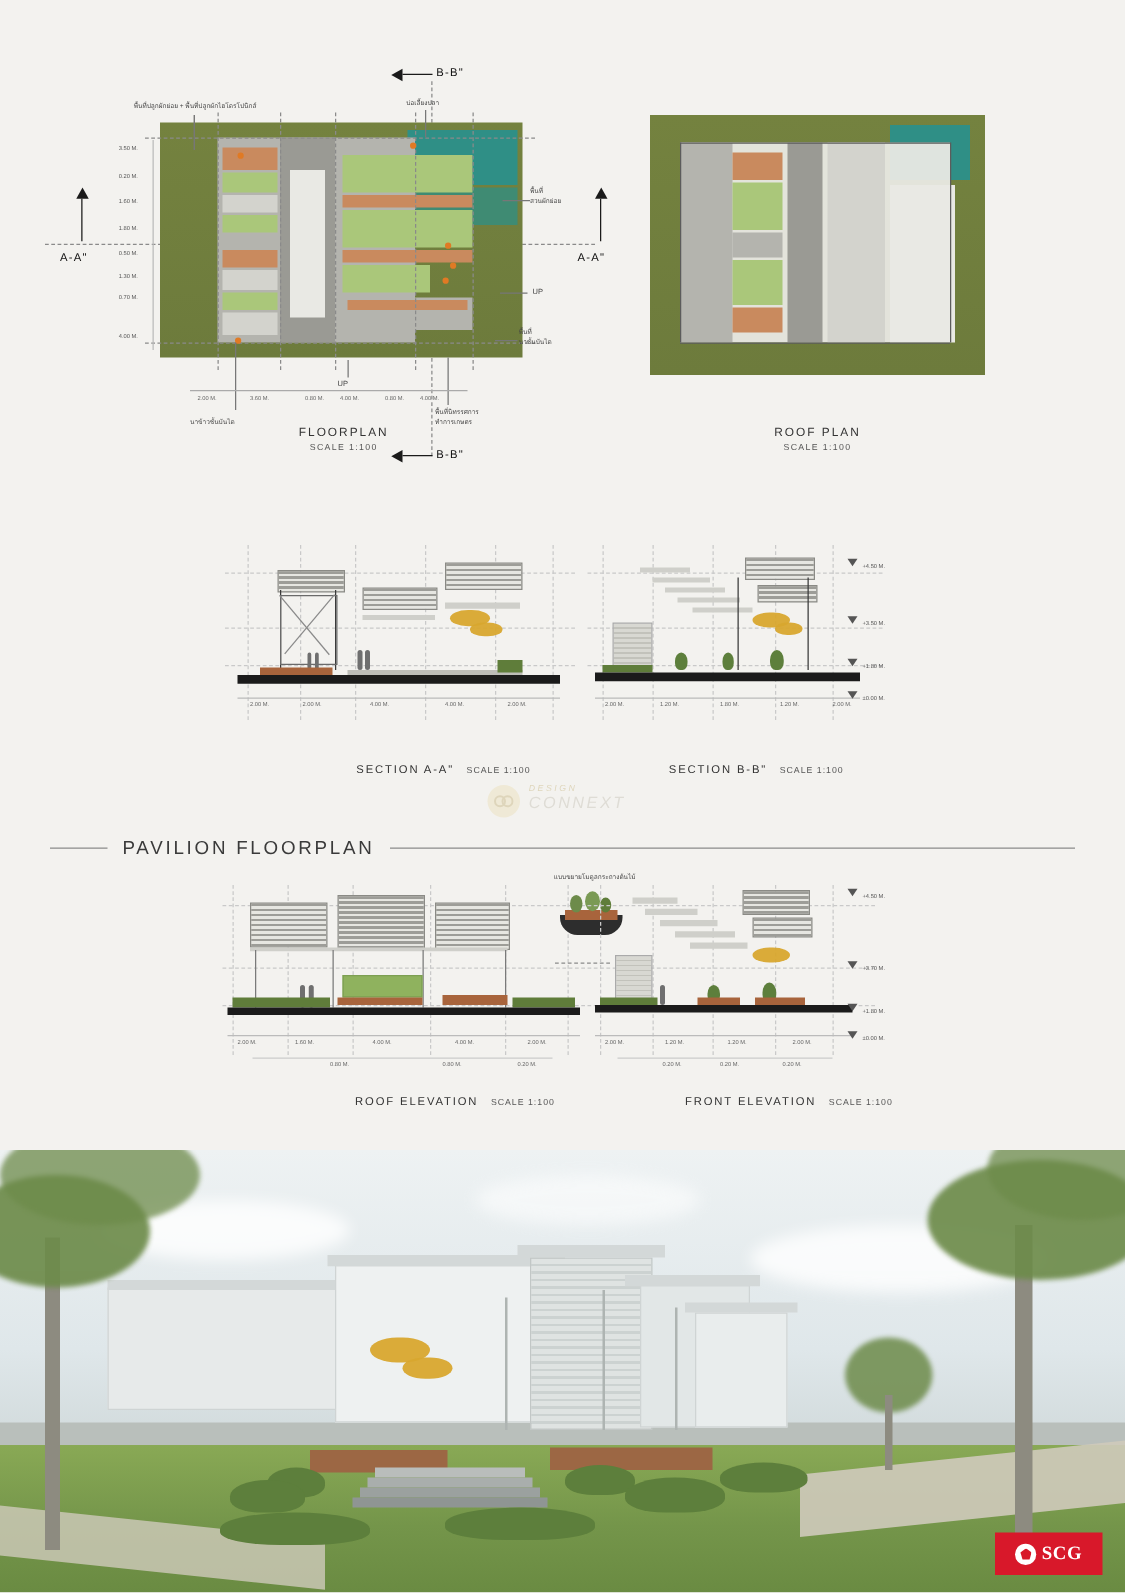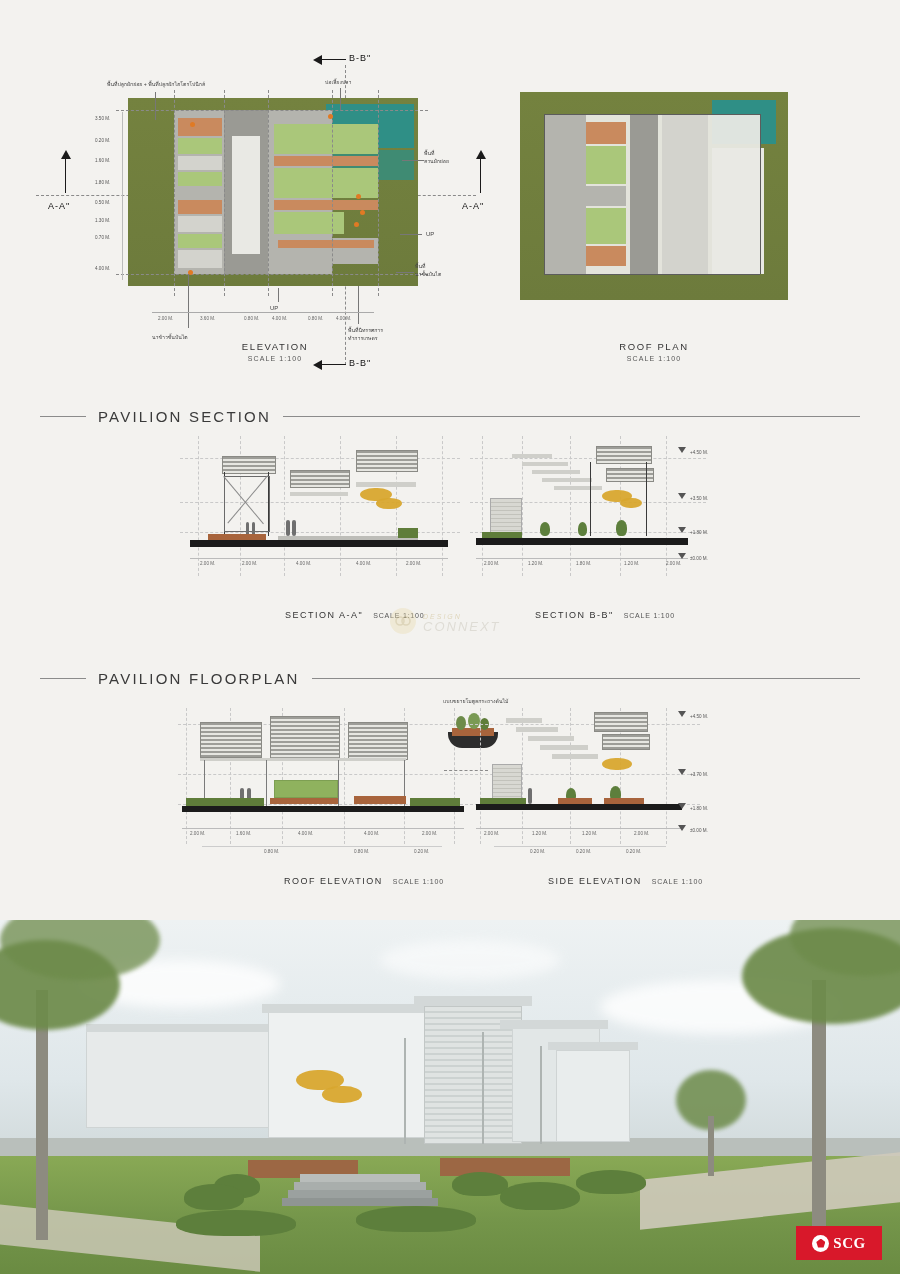--- a/index.html
+++ b/index.html
@@ -66,21 +66,21 @@
   .ground{position:absolute;background:#1b1b1b;}
   .slab{position:absolute;background:#cfcfca;}
   .louv{position:absolute;background:repeating-linear-gradient(180deg,#9d9d98 0 2px,#e6e6e1 2px 4px);border:1px solid #8a8a85;}
   .brick{position:absolute;background:repeating-linear-gradient(180deg,#d8d8d2 0 3px,#c2c2bb 3px 4px);border:1px solid #aaa;}
   .lamp{position:absolute;background:#d8a62e;border-radius:50%/55%;opacity:.95;}
   .person{position:absolute;background:#6f6f6f;border-radius:2px;}
   .plantrow{position:absolute;background:#5f7d3a;}
   .planter{position:absolute;background:#a8643c;}
 
   
-  #watermark{position:absolute;left:390px;top:608px;display:flex;align-items:flex-end;gap:7px;opacity:.35;font-style:italic;}
+  #watermark{position:absolute;left:390px;top:628px;display:flex;align-items:flex-start;gap:7px;opacity:.35;font-style:italic;}
   #watermark .wm-mark{width:26px;height:26px;border-radius:50%;background:#e8d9a8;display:flex;align-items:center;justify-content:center;}
   #watermark .wm-text{line-height:1.05;}
   #watermark .wm-1{font-size:7px;letter-spacing:2px;color:#b9a25c;}
   #watermark .wm-2{font-size:13px;letter-spacing:2px;color:#b9b4a6;}
 
   
   #render{position:absolute;left:0;top:920px;width:900px;height:354px;overflow:hidden;}
   .sky{position:absolute;inset:0;background:linear-gradient(180deg,#eef2f3 0%,#dfe7ea 45%,#cfd8d9 70%,#c7cfce 100%);}
   .cloud{position:absolute;background:#fff;border-radius:50%;filter:blur(6px);opacity:.8;}
   .grass-fg{position:absolute;background:#7a9d4a;}
@@ -199,21 +199,21 @@
 
     <div class="hline" style="left:152px;top:312px;width:222px;background:#aaa;"></div>
     <div class="dimtxt" style="left:158px;top:316px;">2.00 M.</div>
     <div class="dimtxt" style="left:200px;top:316px;">3.60 M.</div>
     <div class="dimtxt" style="left:244px;top:316px;">0.80 M.</div>
     <div class="dimtxt" style="left:272px;top:316px;">4.00 M.</div>
     <div class="dimtxt" style="left:308px;top:316px;">0.80 M.</div>
     <div class="dimtxt" style="left:336px;top:316px;">4.00 M.</div>
 
     <div class="cap" style="left:215px;top:341px;width:120px;">
-      <span>ELEVATION</span>
+      <span>FLOORPLAN</span>
       <span class="scale">SCALE 1:100</span>
     </div>
   </div>
 
   <div>
     <div id="roofplan-drawing">
       <div class="fp-grass2" style="left:0;top:0;width:268px;height:208px;"></div>
       <div class="fp-pool" style="left:192px;top:8px;width:64px;height:44px;"></div>
       <div class="fp-white" style="left:24px;top:22px;width:216px;height:160px;opacity:.95;"></div>
       <div class="fp-conc" style="left:24px;top:22px;width:42px;height:160px;"></div>
@@ -229,25 +229,20 @@
       <div class="fp-line" style="left:24px;top:182px;width:216px;height:1px;"></div>
       <div class="fp-line" style="left:24px;top:22px;width:1px;height:160px;"></div>
       <div class="fp-line" style="left:240px;top:22px;width:1px;height:160px;"></div>
     </div>
     <div class="cap" style="left:600px;top:341px;width:108px;">
       <span>ROOF PLAN</span>
       <span class="scale">SCALE 1:100</span>
     </div>
   </div>
 
-  <div class="sec-head" style="top:408px;">
-    <span class="rule"></span>
-    <span class="ttl">PAVILION SECTION</span>
-    <span class="rule-long"></span>
-  </div>
 
   <div class="dwg" style="left:180px;top:436px;width:280px;height:150px;">
     <div class="grid-v" style="left:18px;top:0;height:140px;"></div>
     <div class="grid-v" style="left:60px;top:0;height:140px;"></div>
     <div class="grid-v" style="left:104px;top:0;height:140px;"></div>
     <div class="grid-v" style="left:160px;top:0;height:140px;"></div>
     <div class="grid-v" style="left:216px;top:0;height:140px;"></div>
     <div class="grid-v" style="left:262px;top:0;height:140px;"></div>
     <div class="grid-h" style="left:0;top:22px;width:280px;"></div>
     <div class="grid-h" style="left:0;top:66px;width:280px;"></div>
@@ -456,21 +451,21 @@
   <div class="tri-d" style="left:678px;top:711px;border-top-color:#555;border-left-width:4px;border-right-width:4px;border-top-width:6px;"></div>
   <div class="tri-d" style="left:678px;top:769px;border-top-color:#555;border-left-width:4px;border-right-width:4px;border-top-width:6px;"></div>
   <div class="tri-d" style="left:678px;top:803px;border-top-color:#555;border-left-width:4px;border-right-width:4px;border-top-width:6px;"></div>
   <div class="tri-d" style="left:678px;top:825px;border-top-color:#555;border-left-width:4px;border-right-width:4px;border-top-width:6px;"></div>
 
   <div class="cap-inline" style="left:284px;top:876px;">
     <span>ROOF ELEVATION</span>
     <span class="sc">SCALE 1:100</span>
   </div>
   <div class="cap-inline" style="left:548px;top:876px;">
-    <span>SIDE ELEVATION</span>
+    <span>FRONT ELEVATION</span>
     <span class="sc">SCALE 1:100</span>
   </div>
 
   <div id="render">
     <div class="sky"></div>
     <div class="cloud" style="left:80px;top:40px;width:200px;height:48px;"></div>
     <div class="cloud" style="left:600px;top:60px;width:240px;height:54px;"></div>
     <div class="cloud" style="left:380px;top:20px;width:180px;height:40px;opacity:.55;"></div>
 
     <div style="position:absolute;left:0;top:218px;width:900px;height:24px;background:#b9bfbb;"></div>

